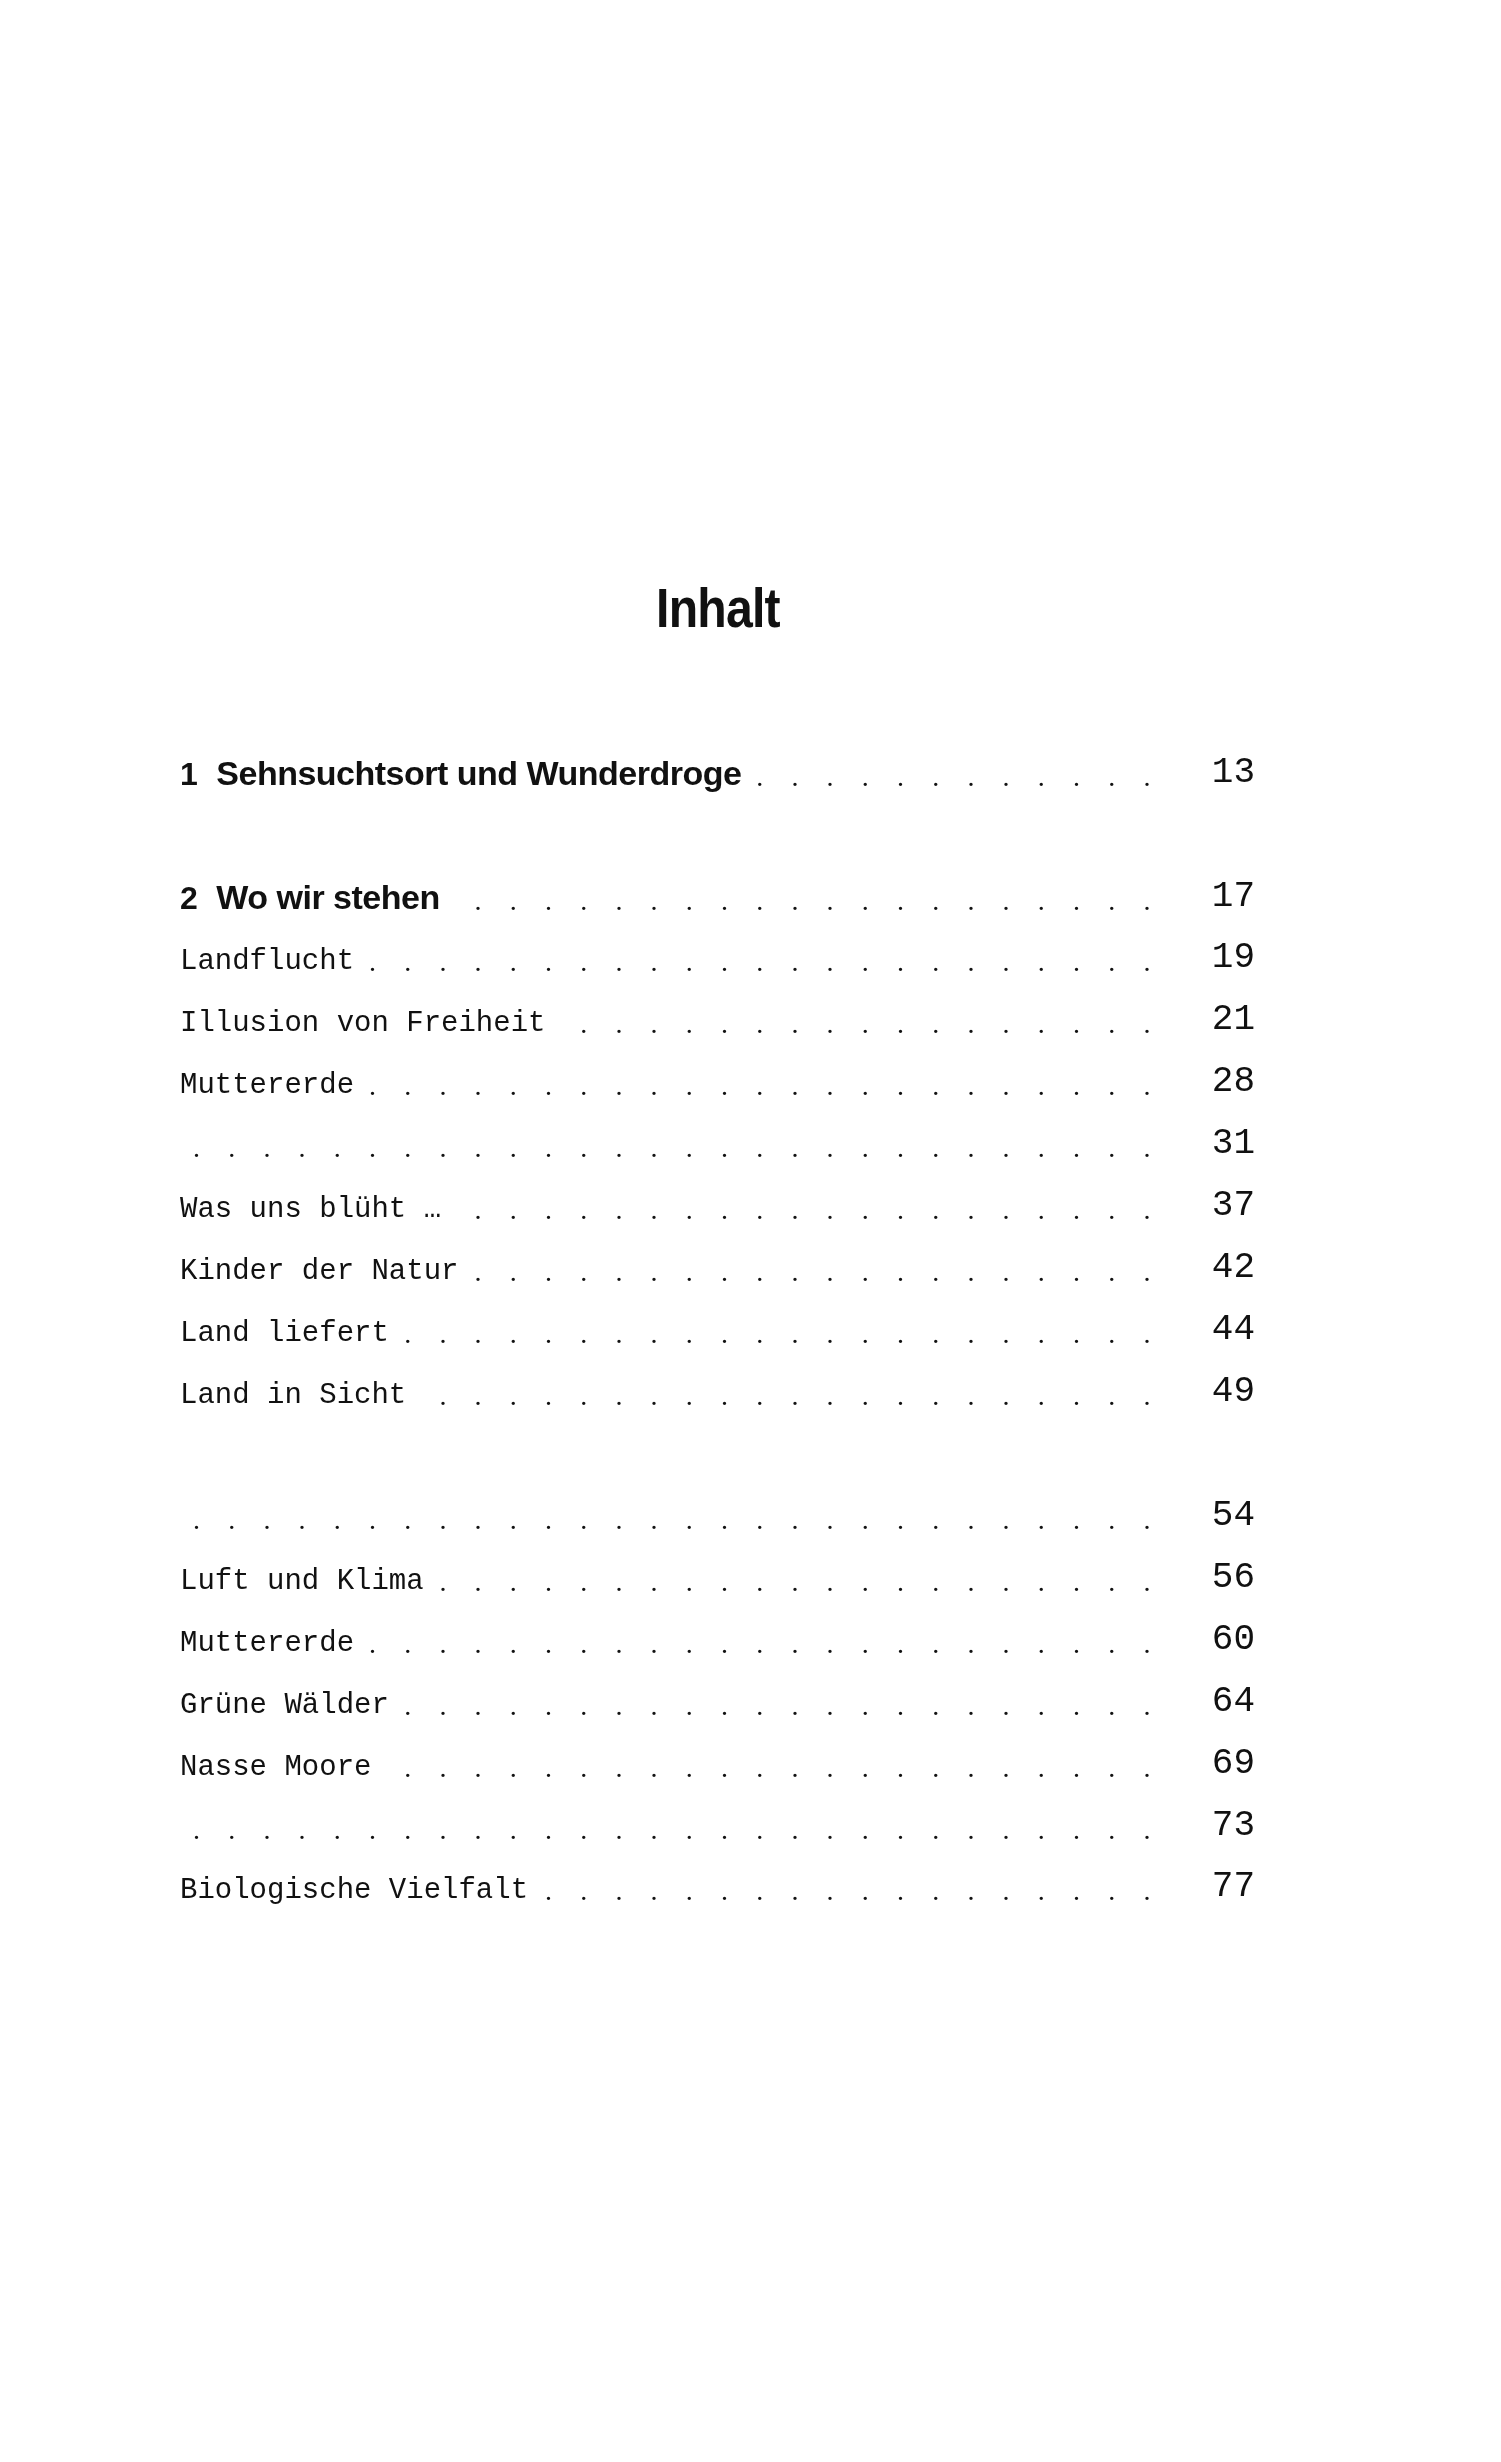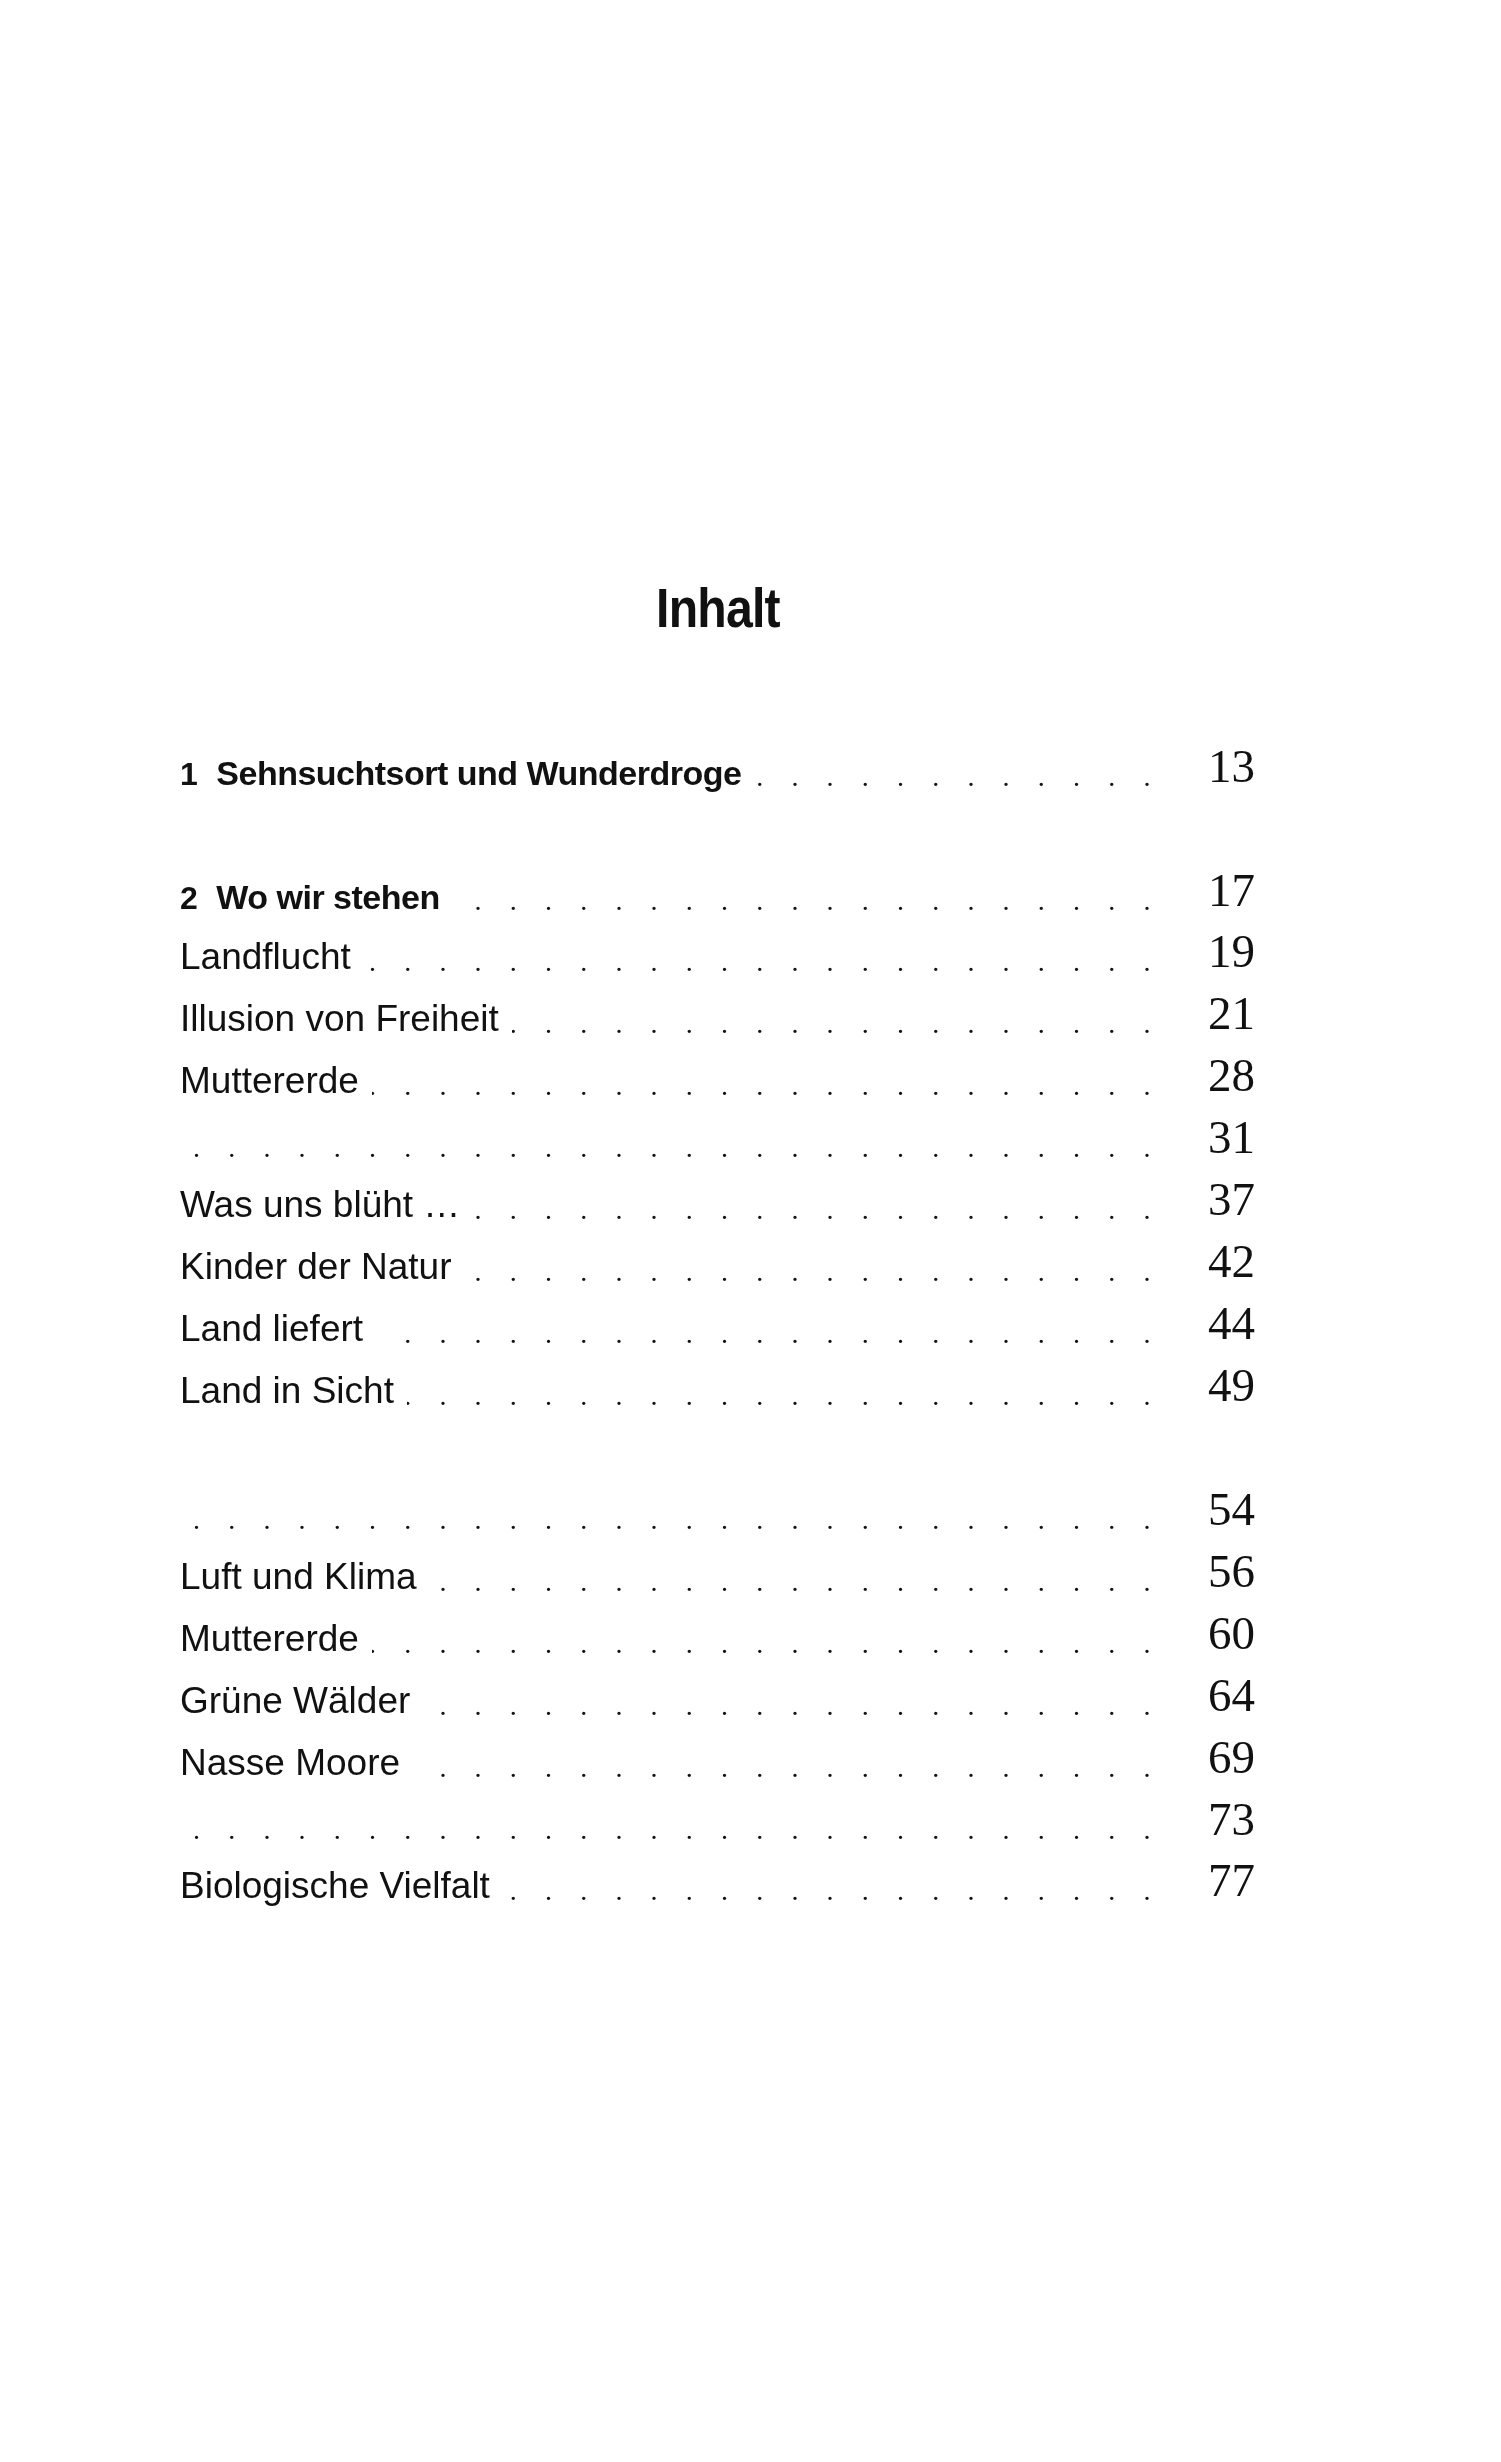--- a/index.html
+++ b/index.html
@@ -37,22 +37,22 @@
   .toc-row {
     position: absolute;
     left: 0;
     width: 1075px;
     height: 56px;
     display: flex;
     align-items: flex-end;
   }
   .toc-label {
     white-space: nowrap;
-    font-family: Liberation Sans, sans-serif;
-    font-size: 37px;
+    font-family: Liberation Mono, monospace;
+    font-size: 29px;
     color: #111111;
     padding-right: 13px;
     background: #fff;
   }
   .toc-row.chapter .toc-label {
     font-family: "Liberation Sans", sans-serif;
     font-weight: bold;
     font-size: 34px;
     letter-spacing: -0.5px;
   }
@@ -70,22 +70,22 @@
     font-size: 28px;
     letter-spacing: 10.6px;
     color: #111111;
     direction: rtl;
     text-align: left;
     margin-right: 47px;
   }
   .toc-page {
     width: 47px;
     text-align: right;
-    font-family: Liberation Serif, serif;
-    font-size: 47px;
+    font-family: Liberation Mono, monospace;
+    font-size: 36px;
     color: #111111;
     flex: 0 0 auto;
   }
 </style>
 </head>
 <body>
 
 <h1 class="page-title">Inhalt</h1>
 
 <div class="toc">

